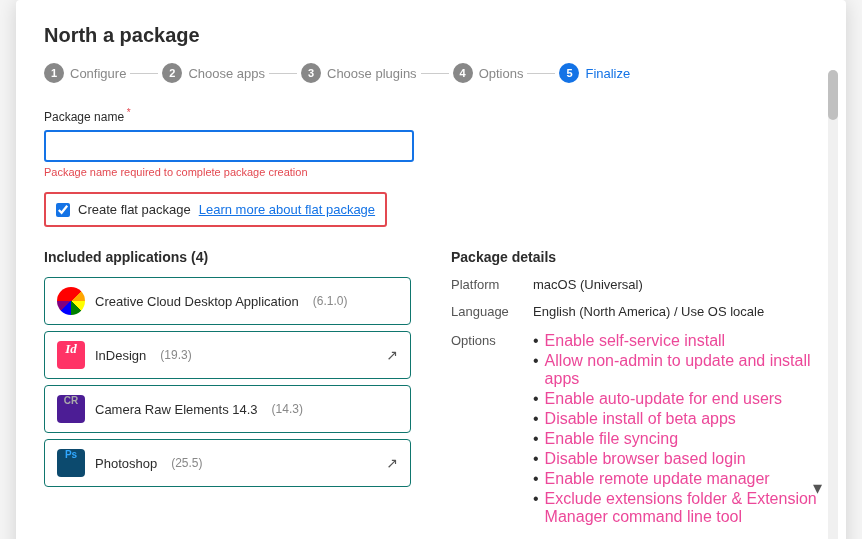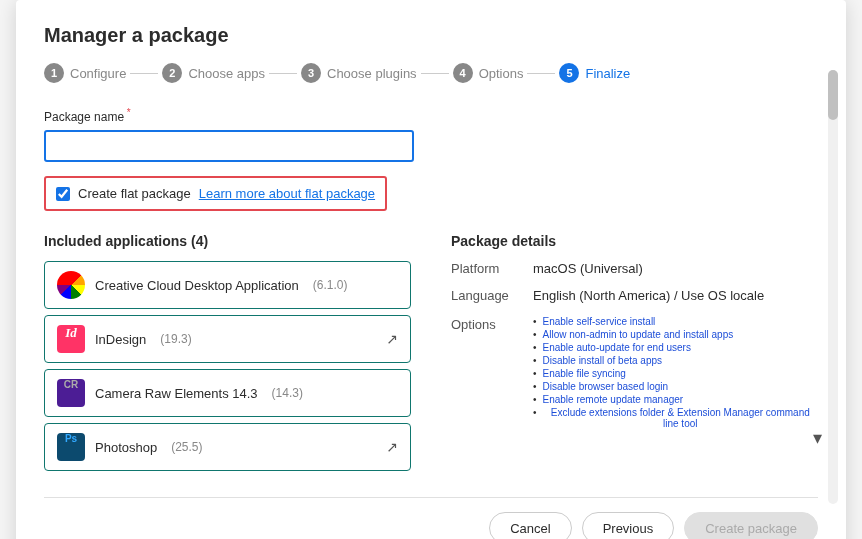--- a/index.html
+++ b/index.html
@@ -177,27 +177,26 @@
       color: #555;
       min-width: 70px;
       flex-shrink: 0;
     }
     .detail-val { color: #2c2c2c; }
     .options-list {
       list-style: none;
       padding: 0;
     }
     .options-list li {
-      font-size: 10px;
-      color: #1d4ed8;
+      font-size: 16px;
+      color: #ec4899;
       padding: 1px 0;
       display: flex;
       align-items: flex-start;
       gap: 6px;
-      text-align: center;
     }
     .options-list li::before {
       content: '•';
       color: #2c2c2c;
       flex-shrink: 0;
     }
     .detail-options-row {
       display: flex;
       gap: 12px;
       font-size: 13px;
@@ -273,21 +272,21 @@
       right: 24px;
       bottom: 115px;
       color: #555;
       font-size: 18px;
     }
   </style>
 </head>
 <body>
 
 <div class="modal">
-  <div class="modal-title">Manager a package</div>
+  <div class="modal-title">North a package</div>
 
   
   <div class="stepper">
     <div class="step done">
       <div class="step-num">1</div>
       <span class="step-label">Configure</span>
     </div>
     <div class="step-sep"></div>
     <div class="step done">
       <div class="step-num">2</div>
@@ -308,20 +307,21 @@
       <div class="step-num">5</div>
       <span class="step-label">Finalize</span>
     </div>
   </div>
 
   
   <div class="field-label">
     <span>Package name</span><sup> *</sup>
   </div>
   <input class="pkg-input" type="text" placeholder="" style="">
+  <div class="field-hint">Package name required to complete package creation</div>
 
   
   <div class="flat-pkg-row">
     <input type="checkbox" checked="" style="">
     <span class="flat-pkg-label">Create flat package</span>
     <a class="flat-pkg-link" href="#">Learn more about flat package</a>
   </div>
 
   
   <div class="content-columns">

